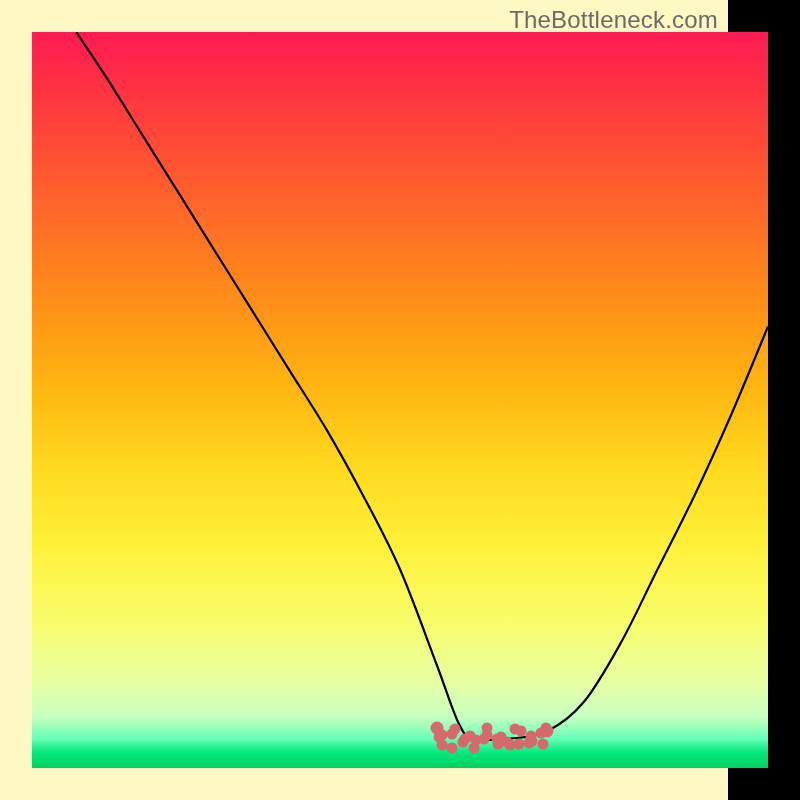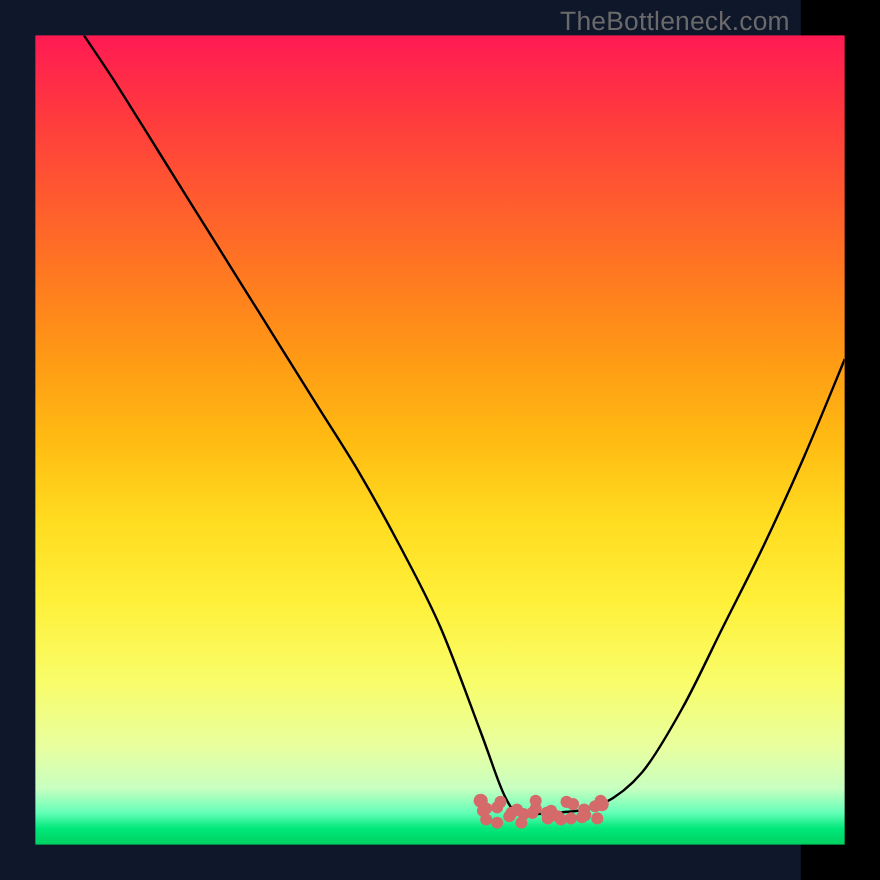--- a/index.html
+++ b/index.html
@@ -8,21 +8,21 @@
     width: 800px;
     height: 800px;
     background: #000;
     overflow: hidden;
     font-family: Arial, Helvetica, sans-serif;
   }
   .frame {
     position: relative;
     width: 728px;
     height: 800px;
-    background: #0f172a;
+    background: #fef9c3;
   }
   .watermark {
     position: absolute;
     top: 6px;
     right: 10px;
     color: #6a6a6a;
     font-size: 24px;
     font-weight: 400;
     letter-spacing: 0.2px;
     z-index: 5;

